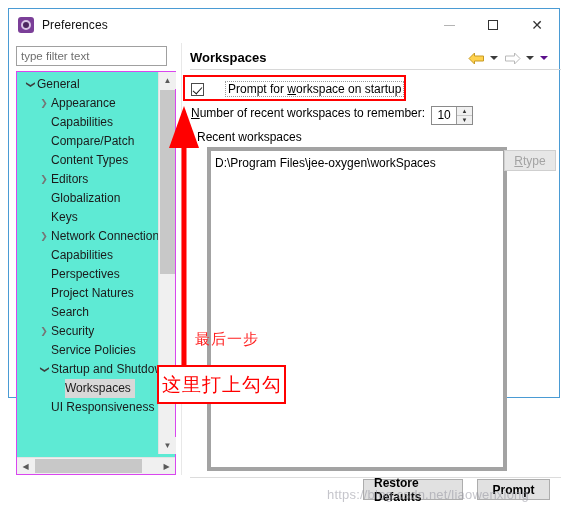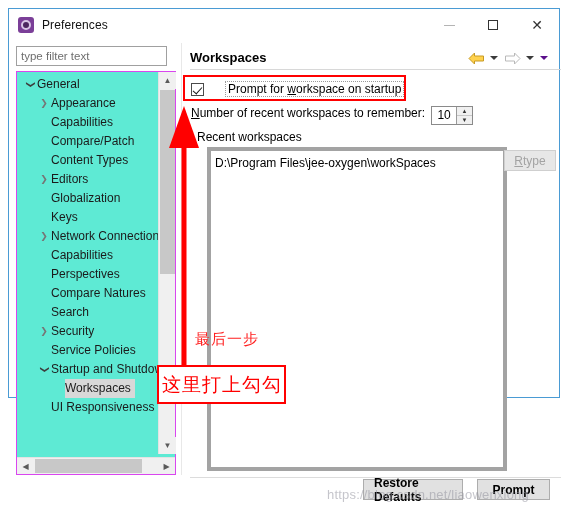--- a/index.html
+++ b/index.html
@@ -273,21 +273,21 @@
           <div class="tnode indent2">
             <span class="tw"></span>
             <span class="tlabel">Capabilities</span>
           </div>
           <div class="tnode indent2">
             <span class="tw"></span>
             <span class="tlabel">Perspectives</span>
           </div>
           <div class="tnode indent2">
             <span class="tw"></span>
-            <span class="tlabel">Compare Natures</span>
+            <span class="tlabel">Project Natures</span>
           </div>
           <div class="tnode indent2">
             <span class="tw"></span>
             <span class="tlabel">Search</span>
           </div>
           <div class="tnode indent2">
             <span class="tw">❯</span>
             <span class="tlabel">Security</span>
           </div>
           <div class="tnode indent2">

